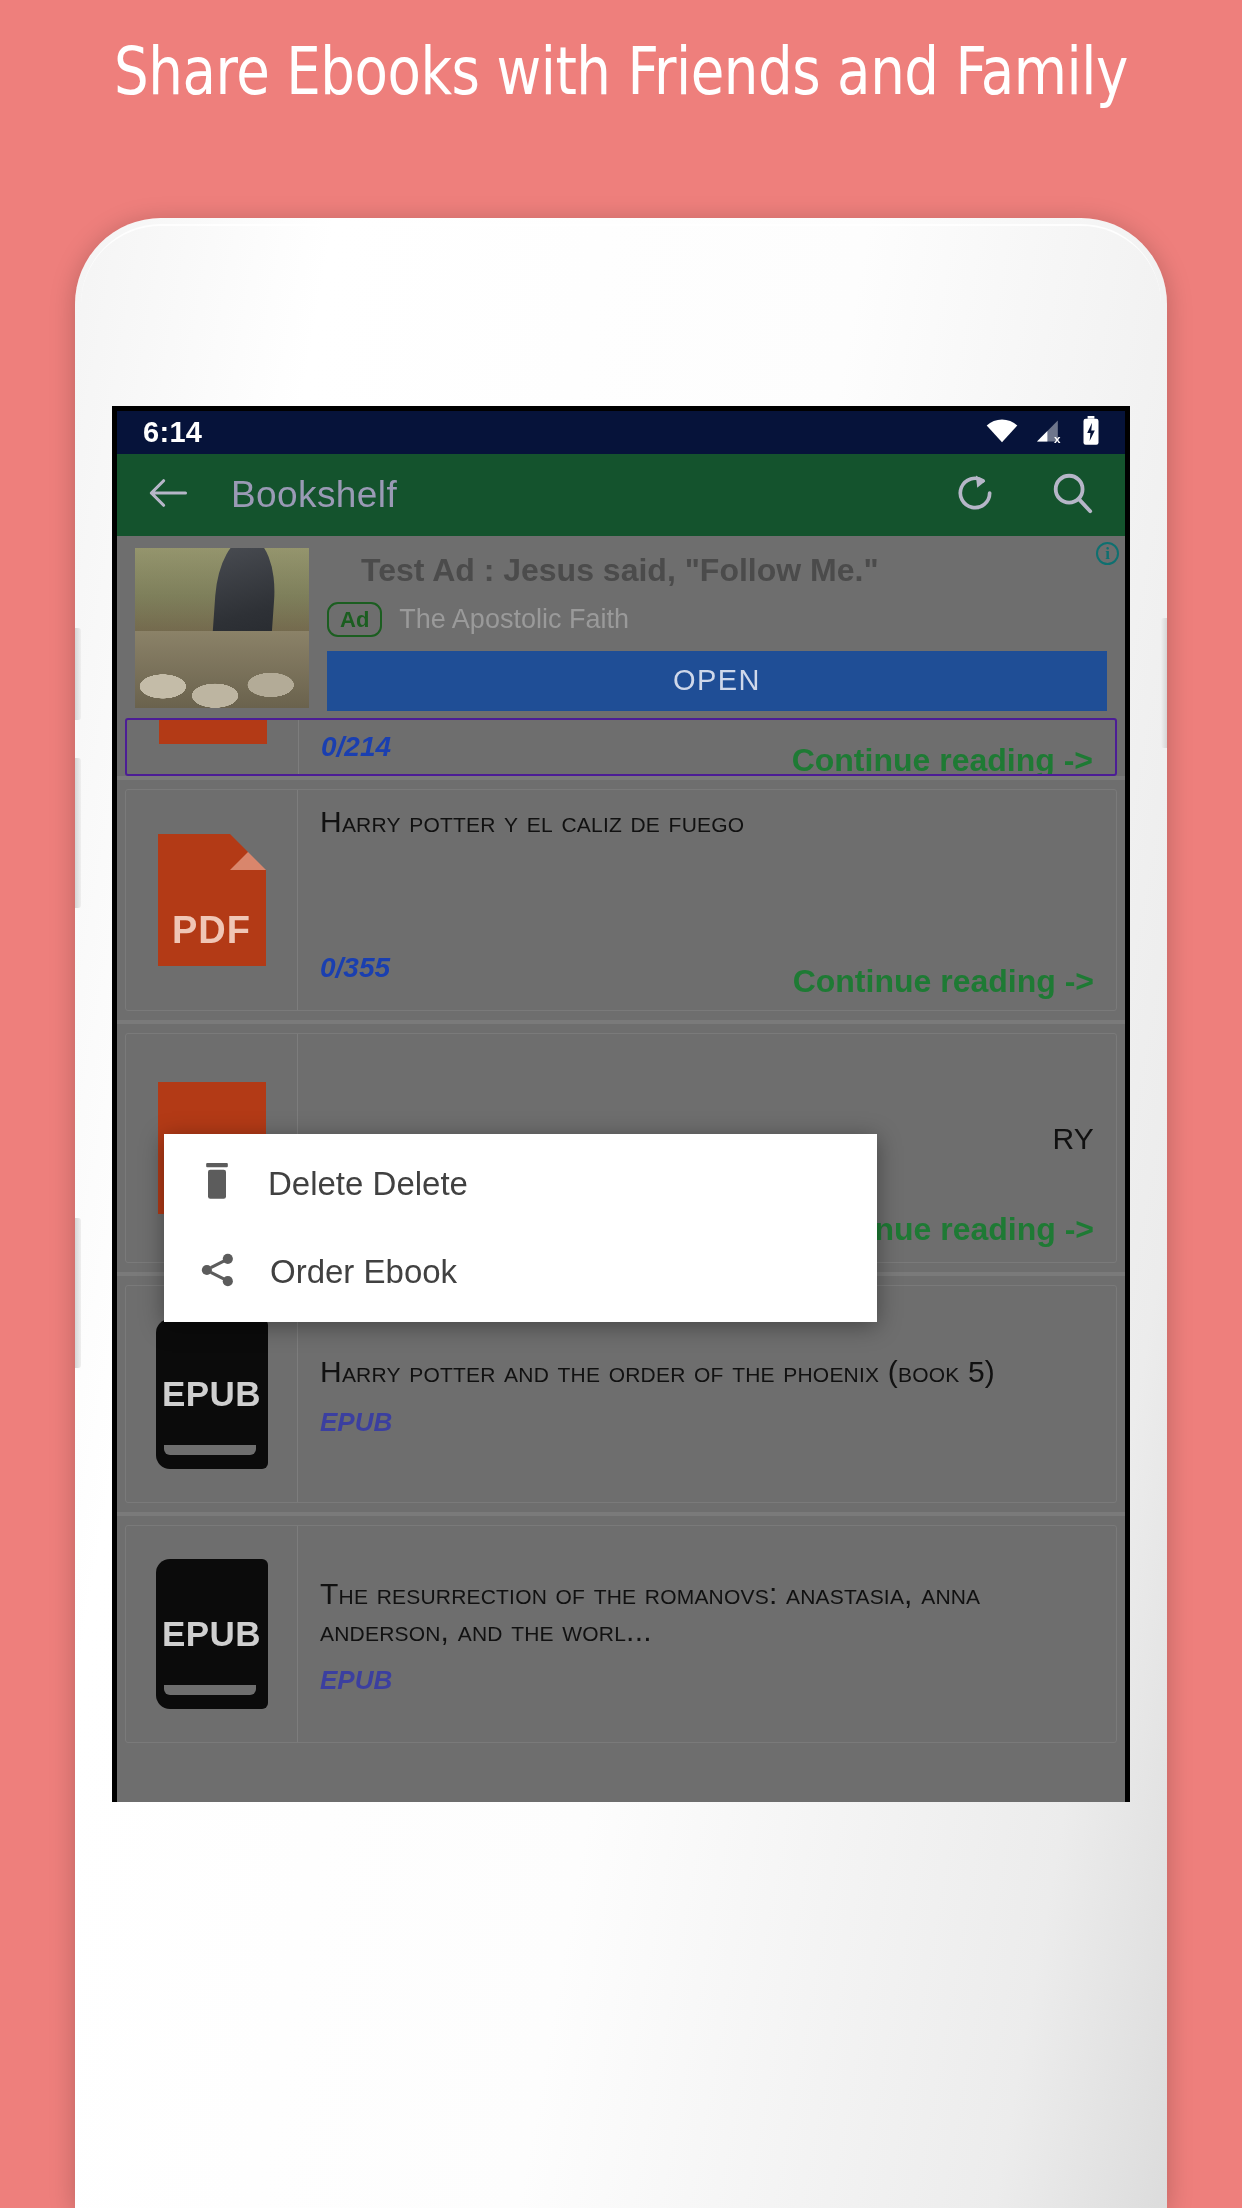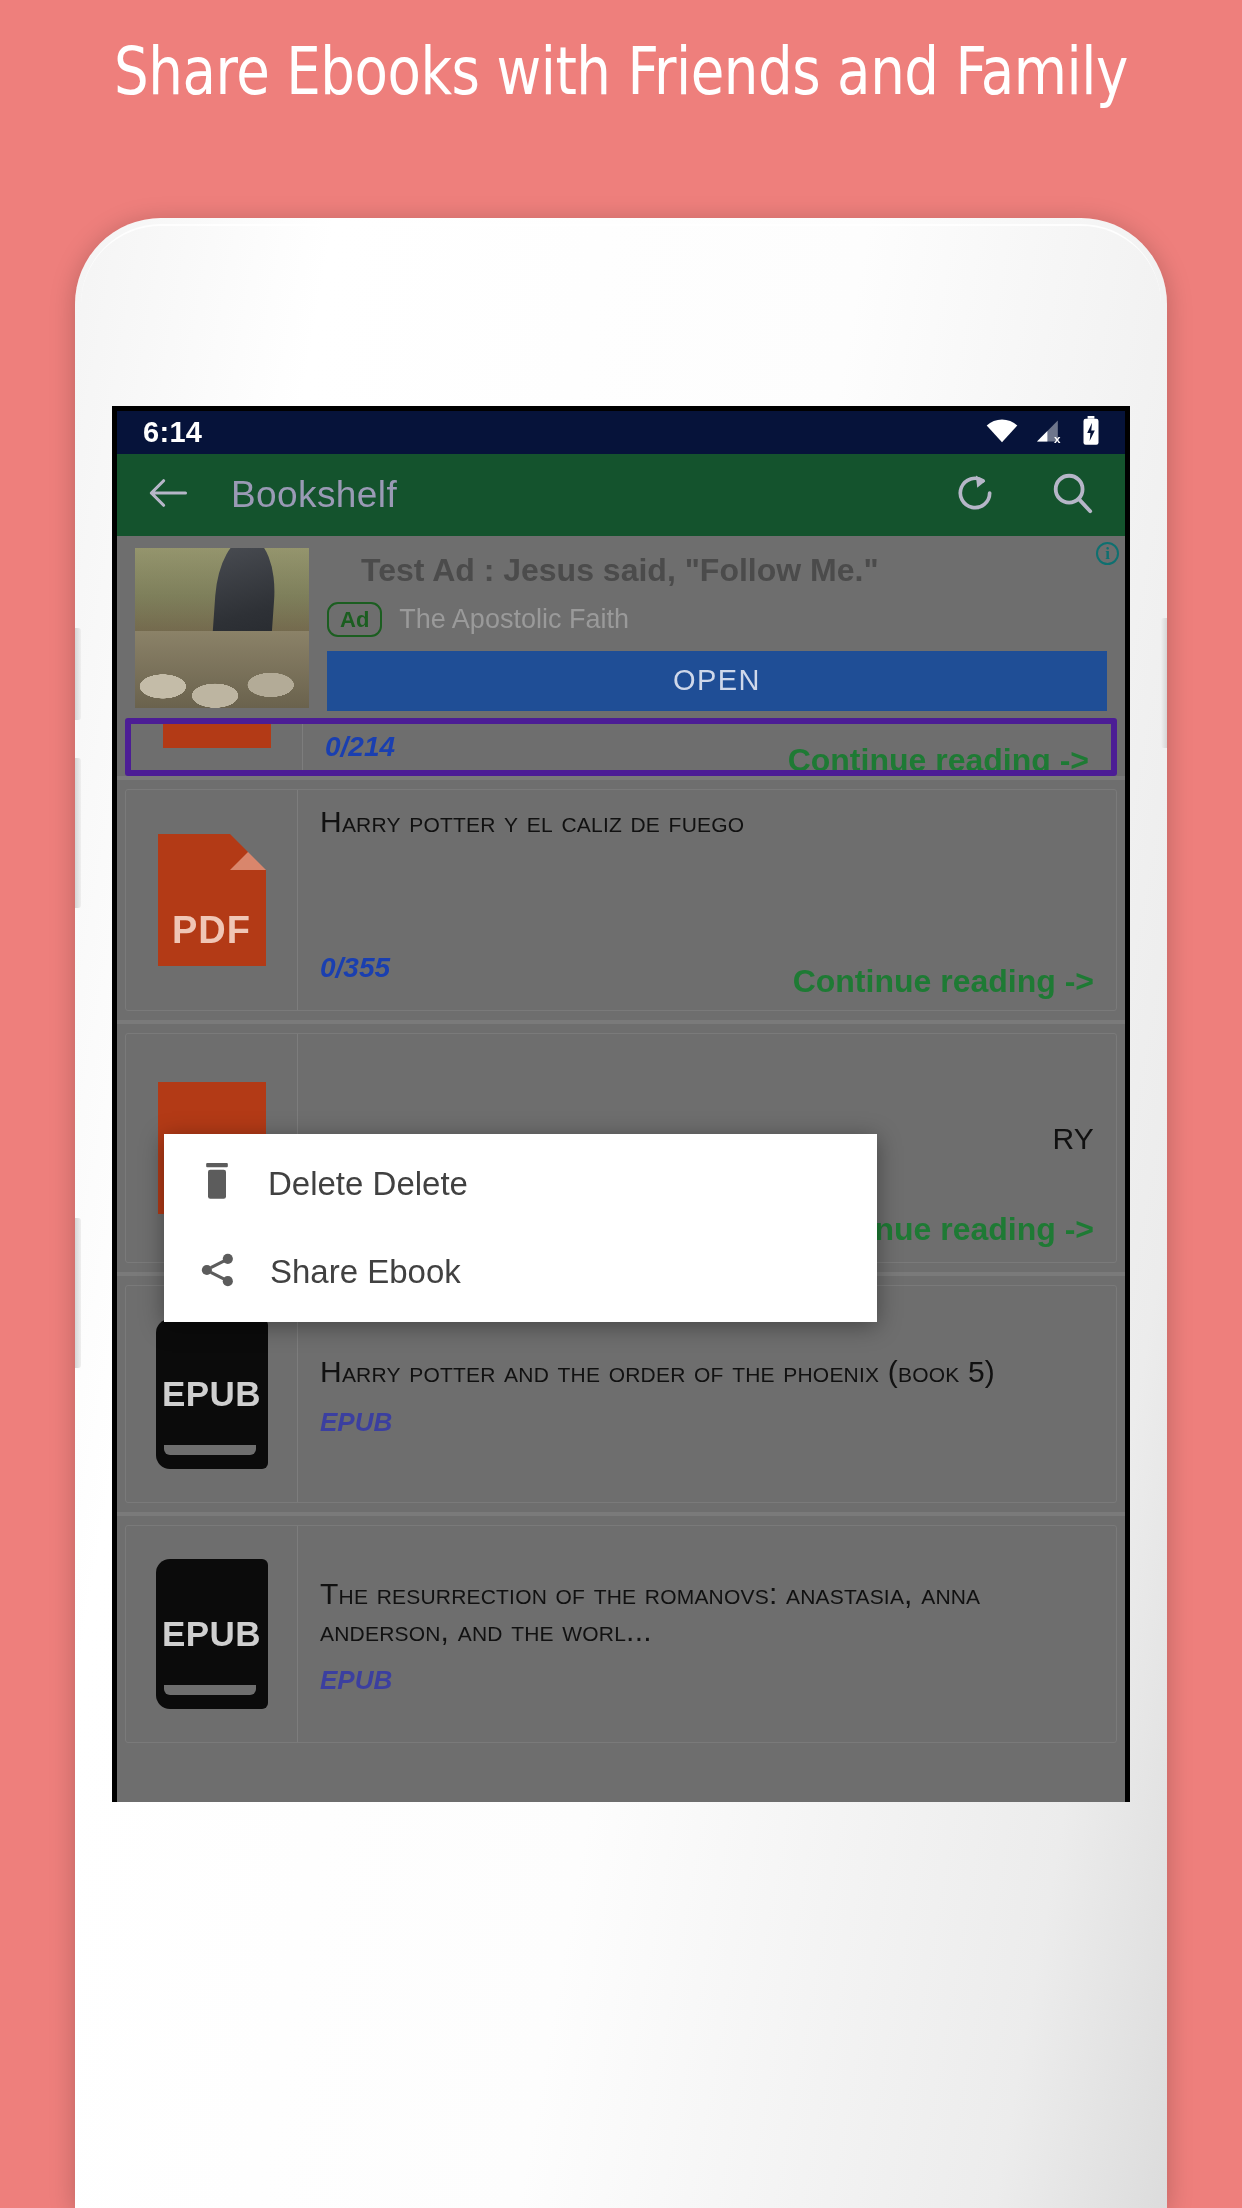--- a/index.html
+++ b/index.html
@@ -197,21 +197,21 @@
     display:flex; align-items:center; justify-content:center;
     color:#cfcfcf; font-size:35px; font-weight:700; letter-spacing:.5px;
   }
   .epub-icon .notch{
     position:absolute; left:8px; bottom:14px; width:92px; height:10px;
     background:#6e6e6e; border-radius:0 0 6px 6px;
   }
 
   
   .partial-top{
-    background:#6e6e6e; border:6px solid #4c1d95; margin:0 8px;
+    background:#6e6e6e; border:2px solid #4c1d95; margin:0 8px;
     border-radius:3px; display:flex; height:58px; overflow:hidden;
   }
   .partial-top .pcol{ width:172px; flex:none; border-right:1px solid #7d7d7d; display:flex; align-items:flex-start; justify-content:center;}
   .partial-top .pbar{ width:108px; height:24px; background:#B33A16;}
   .partial-top .pmain{ flex:1; display:flex; align-items:center; justify-content:space-between; padding:0 22px;}
 
   .hidden-row{
     background:#6e6e6e; border:1px solid #7a7a7a; margin:9px 8px; border-radius:3px;
     height:230px; display:flex; overflow:hidden; position:relative;
   }
@@ -418,21 +418,21 @@
         </div>
         <div class="dlg-item">
           <span>
             <svg width="36" height="38" viewBox="0 0 22 22">
               <circle cx="17" cy="4.2" r="3.1" fill="#5c5c5c"></circle>
               <circle cx="17" cy="17.8" r="3.1" fill="#5c5c5c"></circle>
               <circle cx="4.2" cy="11" r="3.1" fill="#5c5c5c"></circle>
               <path d="M6.6 9.6 L14.8 5.4 M6.6 12.4 L14.8 16.6" stroke="#5c5c5c" stroke-width="1.9"></path>
             </svg>
           </span>
-          <span class="dlg-label">Share Ebook</span>
+          <span class="dlg-label">Order Ebook</span>
         </div>
       </div>
 
       <div class="navbar">
         <span class="nav-back"></span>
         <span class="nav-home"></span>
         <span class="nav-recent"></span>
       </div>
 
     </div>

